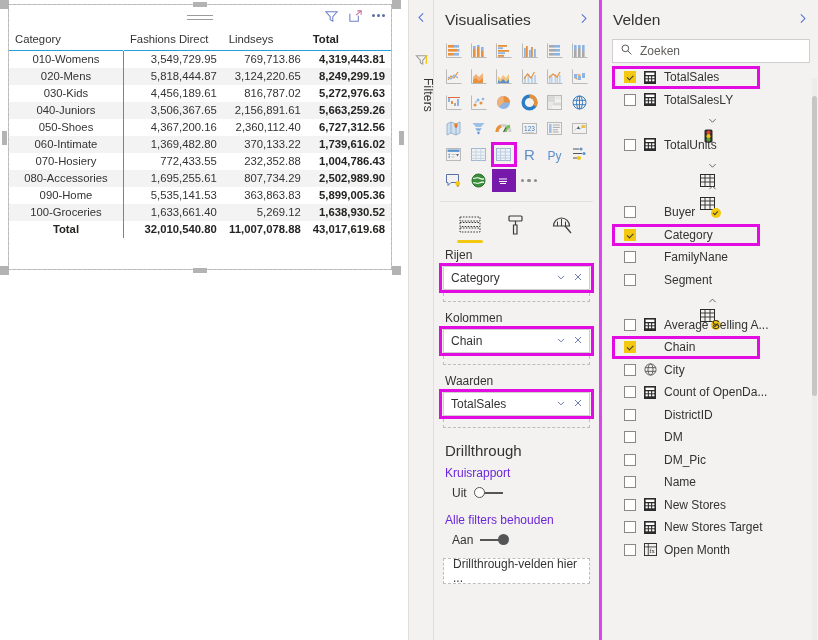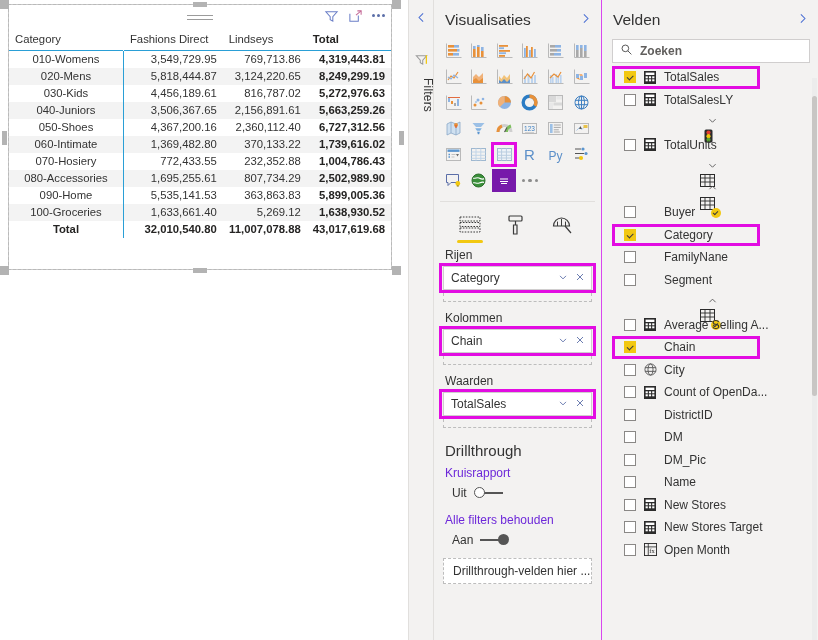--- a/index.html
+++ b/index.html
@@ -81,21 +81,21 @@
     position: absolute; top: 78px; left: 0; width: 26px;
     writing-mode: vertical-rl;
     font-size: 12px; color: #333; letter-spacing: .2px;
     text-align: left;
   }
 
   
   .viz-pane {
     flex: 0 0 168px; width: 168px; height: 640px;
     background: #f3f2f1;
-    border-right: 1px solid #d946ef;
+    border-right: 3px solid #d946ef;
     position: relative;
     overflow: hidden;
   }
   .pane-title-row {
     display: flex; align-items: center; justify-content: space-between;
     padding: 11px 9px 8px 11px;
   }
   .pane-title { font-size: 15.5px; color: #333; }
   .pane-chev { color:#4a6fd4; }
 
@@ -166,21 +166,21 @@
     font-size: 12px; color:#333;
   }
 
   
   .fields-pane {
     flex: 1 1 auto; height: 640px;
     background: #f3f2f1;
     position: relative;
     overflow: hidden;
   }
-  .search-wrap { padding: 2px 8px 0 10px; font-weight: bold; }
+  .search-wrap { padding: 2px 8px 0 10px; }
   .search-box {
     background:#fff; border:1px solid #d0cece; height: 24px;
     display:flex; align-items:center; gap:7px; padding-left: 7px;
     font-size: 12px; color:#605e5c;
   }
   .fields-list { padding-top: 3px; }
   .f-row {
     display:flex; align-items:center; height: 22.5px;
     font-size: 12px; color:#333; position: relative;
   }

